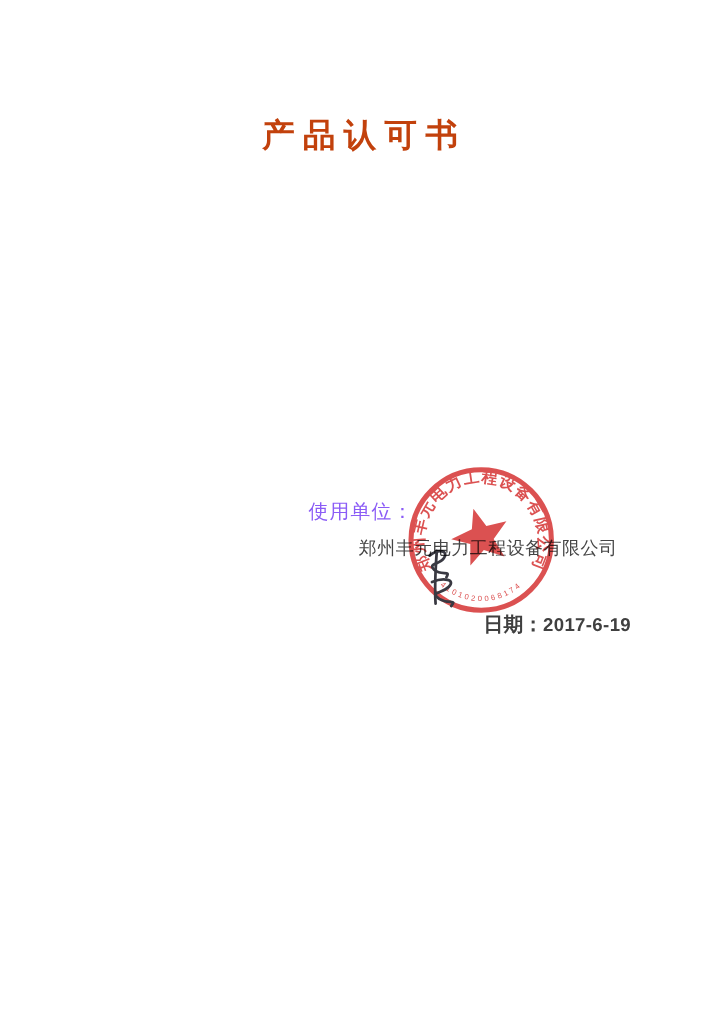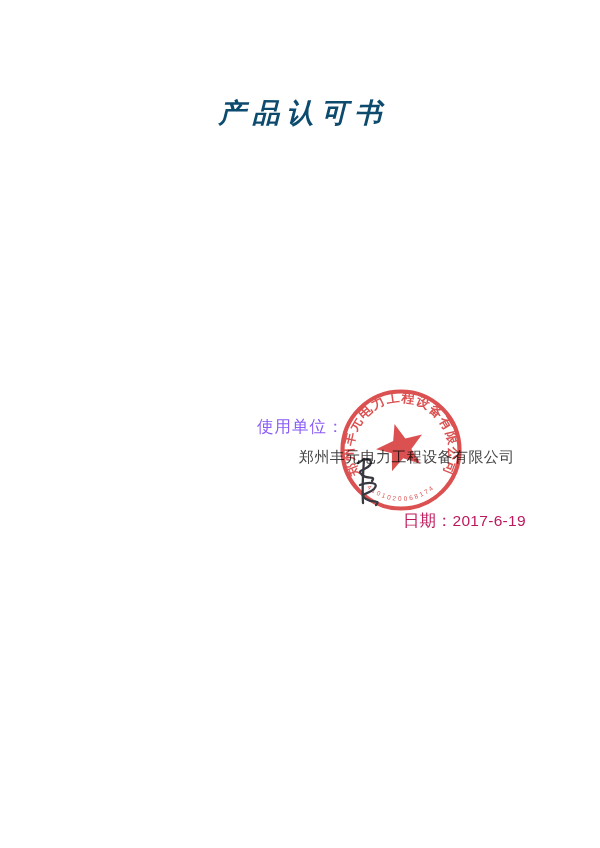--- a/index.html
+++ b/index.html
@@ -19,23 +19,22 @@
   .title {
     position: absolute;
     top: 95px;
     left: 0;
     width: 600px;
     text-align: center;
     font-size: 27px;
     font-weight: bold;
     letter-spacing: 7px;
     text-indent: 7px;
-    color: #0c4a6e;
+    color: #c2410c;
     white-space: nowrap;
-    font-style: italic;
   }
   .body-text {
     position: absolute;
     top: 160px;
     left: 92px;
     width: 421px;
     font-size: 15.5px;
     line-height: 30.6px;
     text-align: justify;
     text-indent: 32px;
@@ -56,22 +55,23 @@
     font-size: 15px;
     letter-spacing: 0.4px;
     color: #454545;
     white-space: nowrap;
   }
   .date-line {
     position: absolute;
     top: 510px;
     left: 403px;
     font-size: 16.5px;
-    color: #be185d;
+    color: #404040;
     white-space: nowrap;
+    font-weight: bold;
   }
   .date-line .date-value {
     font-family: "Liberation Sans", "DejaVu Sans", sans-serif;
     font-size: 15.5px;
     letter-spacing: 0.3px;
   }
   .stamp {
     position: absolute;
     left: 336px;
     top: 385px;

